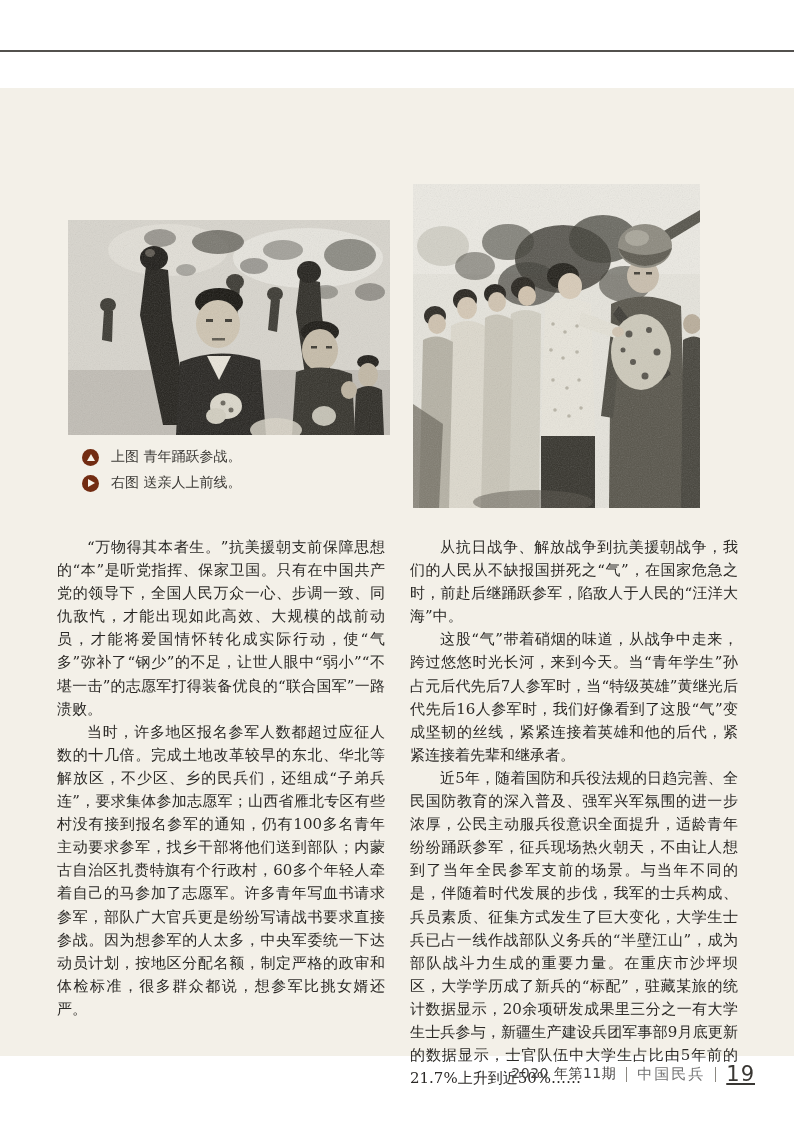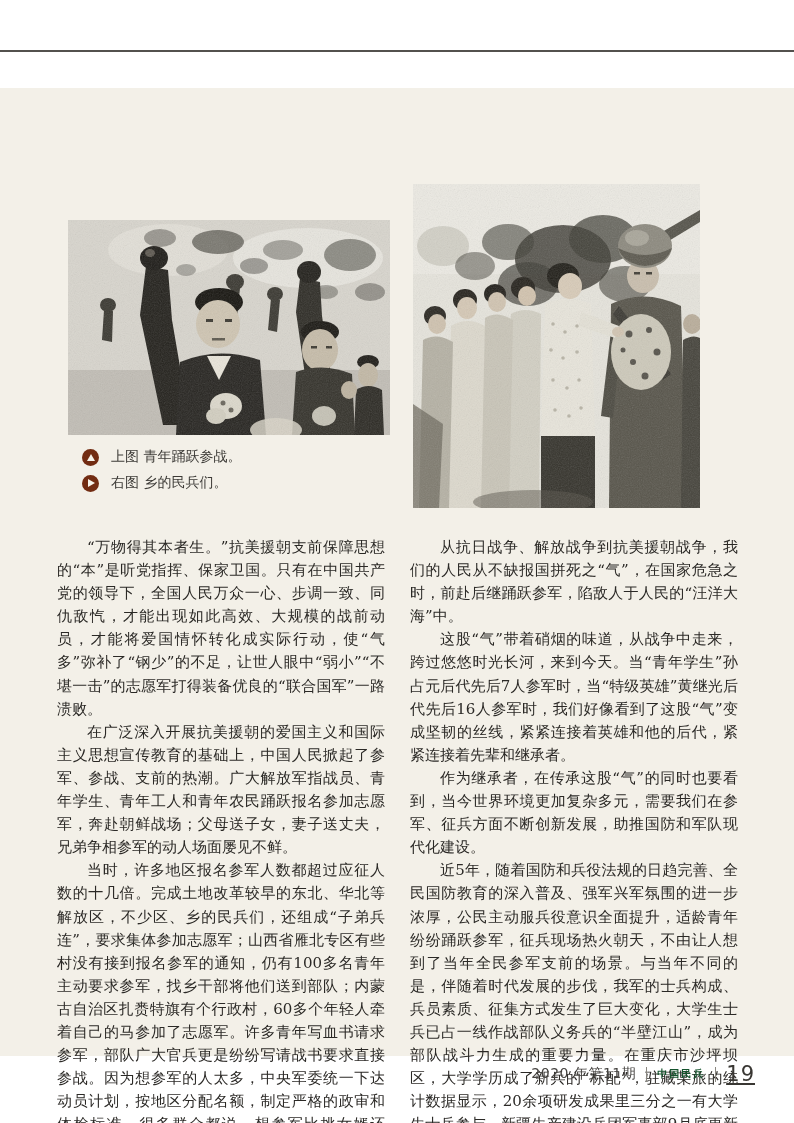--- a/index.html
+++ b/index.html
@@ -44,21 +44,21 @@
   .col p{margin:0;text-indent:2em;}
   .col p.no-indent{text-indent:0;}
 
   .footer{
     position:absolute;top:1062px;right:39px;height:24px;
     display:flex;align-items:center;
     font-family:"DejaVu Sans","Liberation Sans",sans-serif;color:#454340;
   }
   .footer-issue{font-size:14px;letter-spacing:0.5px;}
   .vsep{width:1px;height:15px;background:#8a8780;margin:0 10px;}
-  .footer-mag{font-size:10px;font-weight:bold;letter-spacing:2px;color:#14532d;}
+  .footer-mag{font-size:15px;font-weight:normal;letter-spacing:2px;color:#737373;}
   .footer-page{font-size:21px;color:#393733;letter-spacing:1px;text-decoration:underline;}
 </style>
 </head>
 <body>
 
 <div class="top-rule"></div>
 
 <div class="panel">
 
   <figure class="photo photo-left" style="margin:0;">
@@ -229,35 +229,33 @@
     <div class="caption-row">
       <span class="cap-icon">
           <i class="tri-up"></i>
         </span>
       <span>上图 青年踊跃参战。</span>
     </div>
     <div class="caption-row">
       <span class="cap-icon">
           <i class="tri-right"></i>
         </span>
-      <span>右图 乡的民兵们。</span>
+      <span>右图 送亲人上前线。</span>
     </div>
   </div>
 
   <div class="columns">
     <div class="col">
       <p>“万物得其本者生。”抗美援朝支前保障思想的“本”是听党指挥、保家卫国。只有在中国共产党的领导下，全国人民万众一心、步调一致、同仇敌忾，才能出现如此高效、大规模的战前动员，才能将爱国情怀转化成实际行动，使“气多”弥补了“钢少”的不足，让世人眼中“弱小”“不堪一击”的志愿军打得装备优良的“联合国军”一路溃败。</p>
-      <p>在广泛深入开展抗美援朝的爱国主义和国际主义思想宣传教育的基础上，中国人民掀起了参军、参战、支前的热潮。广大解放军指战员、青年学生、青年工人和青年农民踊跃报名参加志愿军，奔赴朝鲜战场；父母送子女，妻子送丈夫，兄弟争相参军的动人场面屡见不鲜。</p>
       <p>当时，许多地区报名参军人数都超过应征人数的十几倍。完成土地改革较早的东北、华北等解放区，不少区、乡的民兵们，还组成“子弟兵连”，要求集体参加志愿军；山西省雁北专区有些村没有接到报名参军的通知，仍有100多名青年主动要求参军，找乡干部将他们送到部队；内蒙古自治区扎赉特旗有个行政村，60多个年轻人牵着自己的马参加了志愿军。许多青年写血书请求参军，部队广大官兵更是纷纷写请战书要求直接参战。因为想参军的人太多，中央军委统一下达动员计划，按地区分配名额，制定严格的政审和体检标准，很多群众都说，想参军比挑女婿还严。</p>
 
     </div>
     <div class="col">
       <p>从抗日战争、解放战争到抗美援朝战争，我们的人民从不缺报国拼死之“气”，在国家危急之时，前赴后继踊跃参军，陷敌人于人民的“汪洋大海”中。</p>
       <p>这股“气”带着硝烟的味道，从战争中走来，跨过悠悠时光长河，来到今天。当“青年学生”孙占元后代先后7人参军时，当“特级英雄”黄继光后代先后16人参军时，我们好像看到了这股“气”变成坚韧的丝线，紧紧连接着英雄和他的后代，紧紧连接着先辈和继承者。</p>
-      <p>作为继承者，在传承这股“气”的同时也要看到，当今世界环境更加复杂多元，需要我们在参军、征兵方面不断创新发展，助推国防和军队现代化建设。</p>
       <p>近5年，随着国防和兵役法规的日趋完善、全民国防教育的深入普及、强军兴军氛围的进一步浓厚，公民主动服兵役意识全面提升，适龄青年纷纷踊跃参军，征兵现场热火朝天，不由让人想到了当年全民参军支前的场景。与当年不同的是，伴随着时代发展的步伐，我军的士兵构成、兵员素质、征集方式发生了巨大变化，大学生士兵已占一线作战部队义务兵的“半壁江山”，成为部队战斗力生成的重要力量。在重庆市沙坪坝区，大学学历成了新兵的“标配”，驻藏某旅的统计数据显示，20余项研发成果里三分之一有大学生士兵参与，新疆生产建设兵团军事部9月底更新的数据显示，士官队伍中大学生占比由5年前的21.7%上升到近50%……</p>
     </div>
   </div>
 
 </div>
 
 <div class="footer">
   <span class="footer-issue">2020 年第11期</span>
   <span class="vsep"></span>
   <span class="footer-mag">中国民兵</span>

